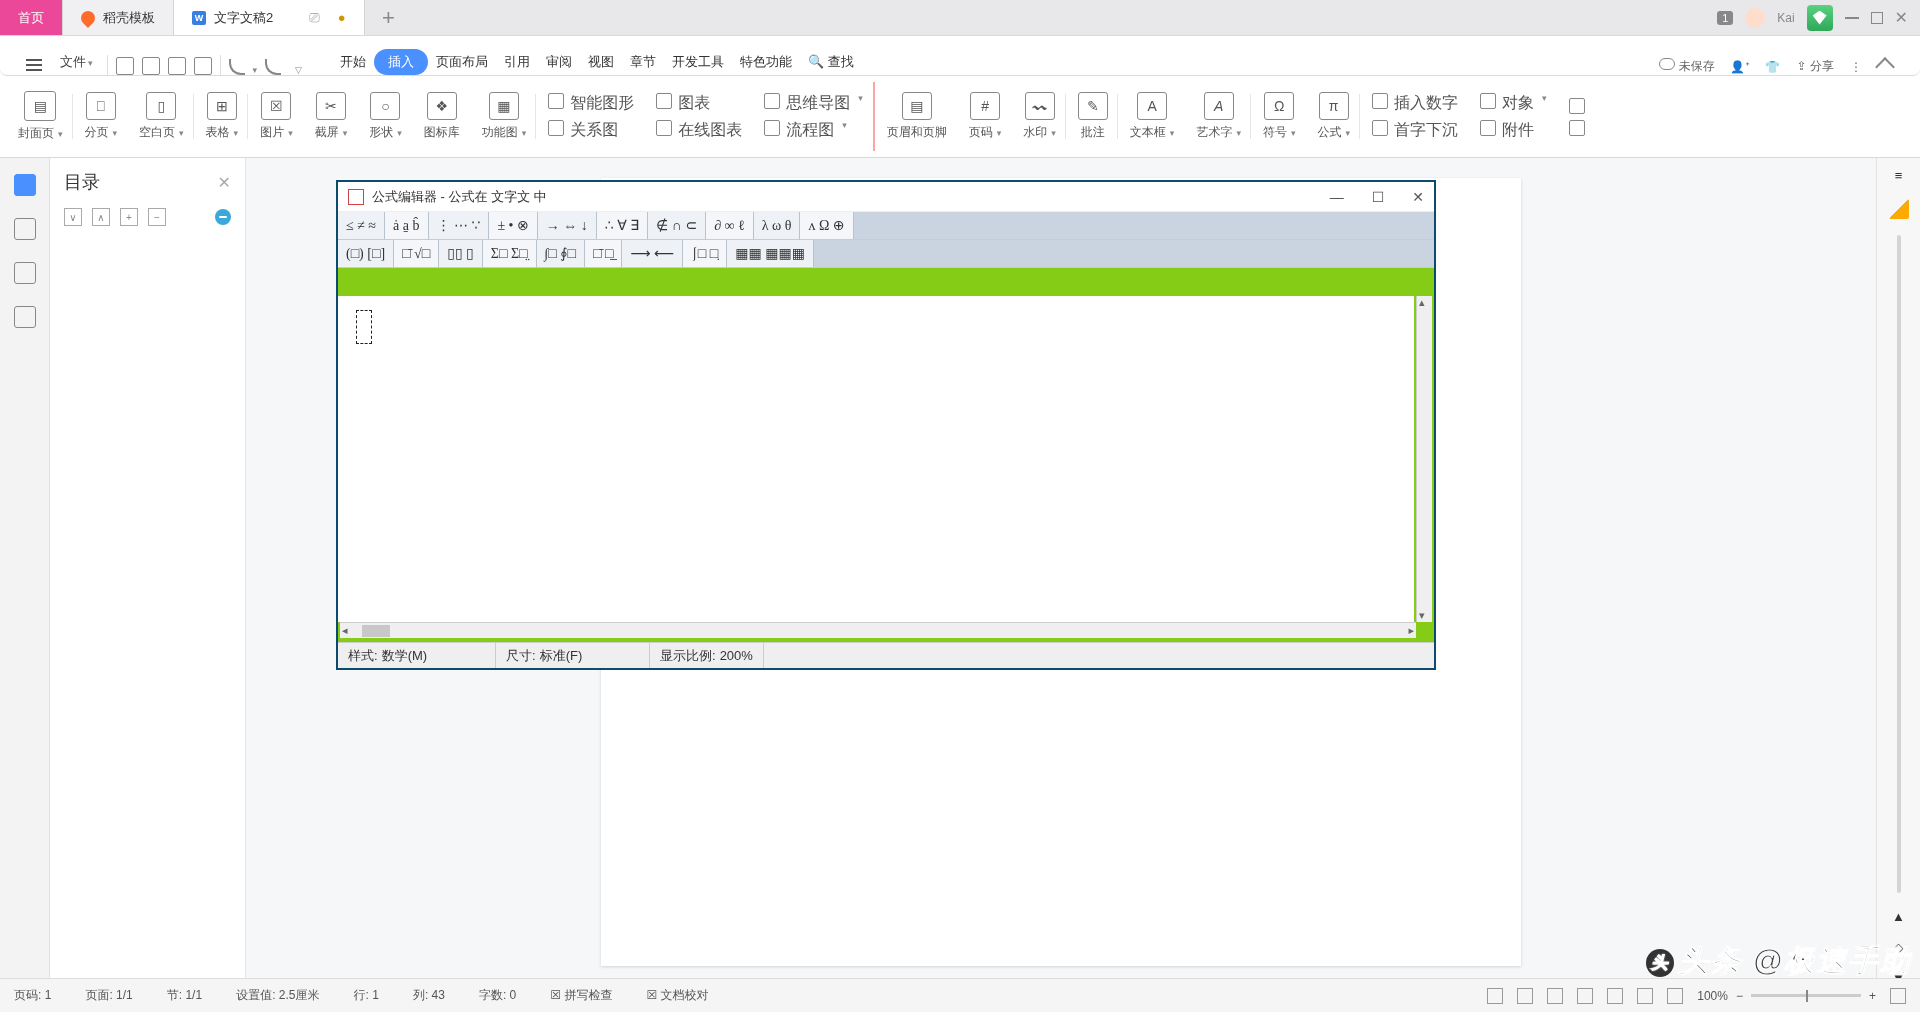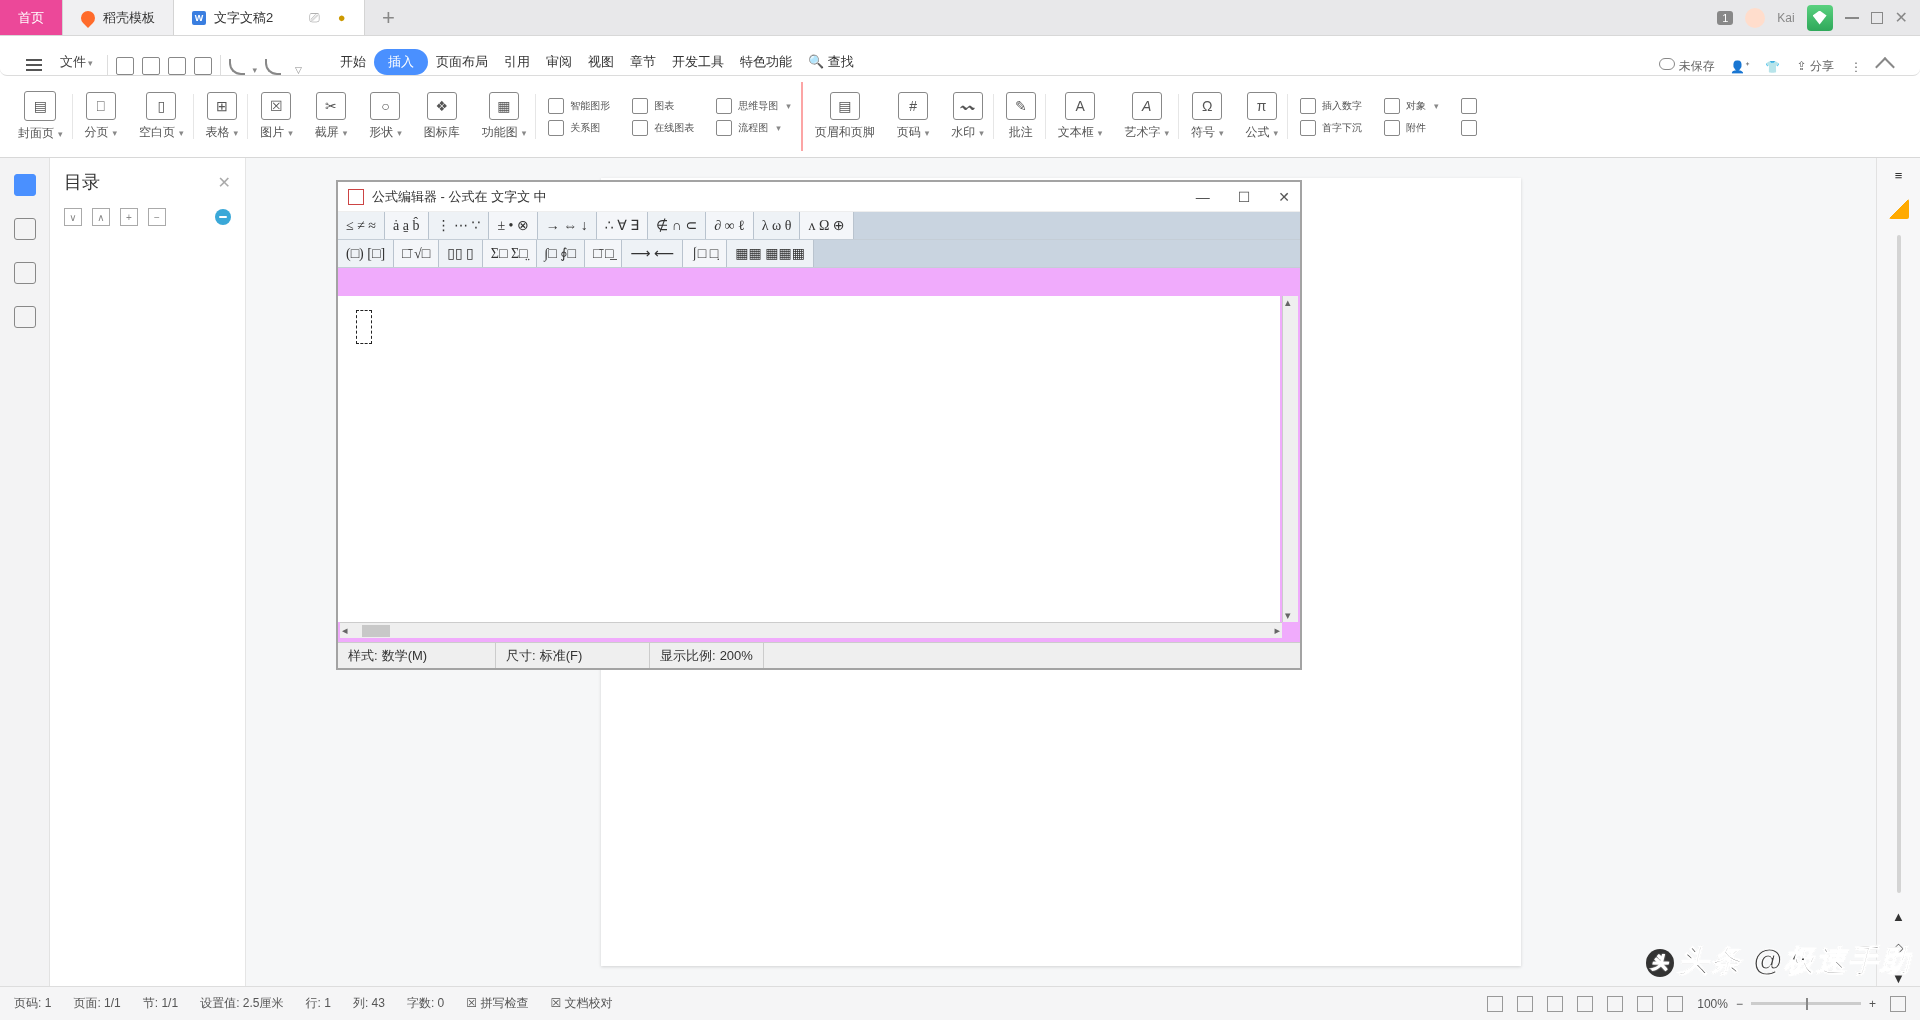--- a/index.html
+++ b/index.html
@@ -43,21 +43,21 @@
 
 .ribbon { height:82px; border-bottom:1px solid #d8d8d8; display:flex; align-items:stretch; padding:6px 8px; gap:2px; }
 .rgrp { display:flex; flex-direction:column; align-items:center; justify-content:center; padding:0 10px; gap:4px; cursor:pointer; font-size:12px; color:#555; position:relative; }
 .rgrp:after{content:"";position:absolute;right:0;top:12px;bottom:12px;width:1px;background:#e6e6e6;}
 .rgrp.noborder:after{display:none;}
 .ricon { width:30px; height:28px; border:1.5px solid #888; border-radius:3px; display:flex;align-items:center;justify-content:center; font-size:14px; }
 .ricon.big { width:32px;height:30px; }
 .rlbl{white-space:nowrap;display:flex;align-items:center;gap:2px;}
 .dd:after{content:"▾";font-size:9px;color:#888;margin-left:2px;}
 .rcol { display:flex; flex-direction:column; gap:6px; padding:6px 10px; justify-content:center; }
-.rline { display:flex; align-items:center; gap:6px; font-size:10px; color:#555; cursor:pointer; }
+.rline { display:flex; gap:6px; font-size:16px; color:#555; cursor:pointer; }
 .sicon { width:16px;height:16px;border:1.5px solid #888;border-radius:2px;display:inline-block; }
 
 
 .bodyarea { position:absolute; top:158px; bottom:34px; left:0; right:0; display:flex; }
 .leftrail { width:50px; background:#f3f3f4; border-right:1px solid #e2e2e2; display:flex; flex-direction:column; align-items:center; gap:22px; padding-top:16px; }
 .railico { width:22px;height:22px;border:1.5px solid #888;border-radius:3px; cursor:pointer; }
 .railico.active{background:#4a90ff;border-color:#4a90ff;}
 .tocpanel { width:196px; background:#fff; border-right:1px solid #e5e5e5; padding:12px 14px; }
 .tochdr{display:flex;align-items:center;justify-content:space-between;}
 .toctitle { font-size:18px; font-weight:normal; color:#333; }
@@ -66,21 +66,21 @@
 .tocbtn{width:18px;height:18px;border:1px solid #aaa;display:flex;align-items:center;justify-content:center;font-size:10px;color:#888;cursor:pointer;}
 .tocdot{width:16px;height:16px;border-radius:50%;background:#3aa8d8;margin-left:auto;display:flex;align-items:center;justify-content:center;}
 .tocdot:after{content:"";width:8px;height:2px;background:#fff;border-radius:1px;}
 .canvas { flex:1; background:#f6f7f8; position:relative; overflow:hidden; padding:20px 40px;}
 .paper { background:#fff; margin:0 auto; width:920px; height:100%; box-shadow:0 1px 3px rgba(0,0,0,.15); }
 
 .rightrail { width:44px; background:#f7f7f8; border-left:1px solid #e2e2e2; display:flex;flex-direction:column;align-items:center;gap:16px;padding-top:10px;}
 .pencil{width:20px;height:20px;background:linear-gradient(-45deg,#fa0 50%,transparent 50%);border-radius:2px;}
 
 
-.eq-outline{ position:absolute; left:336px; top:180px; width:966px; height:490px; border:2px solid #a3a3a3; z-index:50; background:#f0abfc; }
+.eq-outline{ position:absolute; left:336px; top:180px; width:1100px; height:490px; border:2px solid #0c4a6e; z-index:50; background:#84cc16; }
 .eq-title { height:30px; background:#fff; display:flex; align-items:center; padding:0 10px; font-size:13px; border-bottom:1px solid #eee;}
 .eq-title .wc { margin-left:auto; display:flex; gap:28px; color:#555; font-size:14px;}
 .eq-title .wc span{cursor:pointer;}
 .eq-tico{width:16px;height:16px;border:1px solid #c44;display:inline-block;margin-right:8px;}
 .eq-menu{height:26px;display:flex;align-items:center;gap:20px;padding:0 12px;font-size:13px;border-bottom:1px solid #ddd;}
 .eq-menu span{cursor:pointer;}
 .eq-tbrow{height:28px;background:#dfe7ee;border-bottom:1px solid #c4cdd6;display:flex;align-items:stretch;}
 .eq-tbrow.full{justify-content:flex-start;}
 .tbcell{border-right:1px solid #b9c3ce;display:flex;align-items:center;justify-content:center;padding:0 8px;font-family:"Times New Roman",serif;font-size:14px;cursor:pointer;background:#f4f6f9;}
 .tbcell:nth-child(odd){background:#eef2f6;}
@@ -90,21 +90,21 @@
 .eq-vscroll:before{content:"▴";position:absolute;top:0;left:2px;font-size:11px;color:#666;}
 .eq-vscroll:after{content:"▾";position:absolute;bottom:0;left:2px;font-size:11px;color:#666;}
 .eq-hscroll{position:absolute;left:2px;right:18px;bottom:30px;height:16px;background:#efefef;border-top:1px solid #ccc;display:flex;align-items:center;}
 .eq-hscroll .thumb{width:28px;height:12px;background:#c8c8c8;margin-left:14px;}
 .eq-hscroll:before{content:"◂";font-size:11px;color:#666;margin-left:2px;}
 .eq-hscroll:after{content:"▸";font-size:11px;color:#666;margin-left:auto;margin-right:2px;}
 .eq-status{position:absolute;left:0;right:0;bottom:0;height:26px;background:#efefef;border-top:1px solid #ccc;display:flex;align-items:center;font-size:13px;}
 .eq-status .cell{border-right:1px solid #ccc;padding:0 10px;height:100%;display:flex;align-items:center;gap:4px;}
 
 
-.statusbar{position:absolute;left:0;right:0;bottom:0;height:34px;background:#f5f5f6;border-top:1px solid #ddd;display:flex;align-items:center;font-size:12px;color:#555;padding:0 14px;gap:22px;}
+.statusbar{position:absolute;left:0;right:0;bottom:8px;height:34px;background:#f5f5f6;border-top:1px solid #ddd;display:flex;align-items:center;font-size:12px;color:#555;padding:0 14px;gap:34px;}
 .statusbar .r{margin-left:auto;display:flex;align-items:center;gap:14px;}
 .sico{width:16px;height:16px;border:1px solid #999;display:inline-block;cursor:pointer;}
 .zoom{display:flex;align-items:center;gap:8px;}
 .zline{width:110px;height:3px;background:#ccc;position:relative;}
 .zline:after{content:"";position:absolute;left:50%;top:-4px;width:2px;height:12px;background:#888;}
 
 
 .wm{position:absolute;right:8px;bottom:38px;font-size:30px;font-style:italic;font-weight:bold;color:#444;text-shadow:0 0 2px #fff,0 0 2px #fff; -webkit-text-stroke:1px #fff;letter-spacing:2px;}
 .wmhead{display:inline-block;width:28px;height:28px;border-radius:50%;background:#333;color:#fff;font-size:16px;text-align:center;line-height:28px;vertical-align:middle;margin-right:4px;}
 </style>

